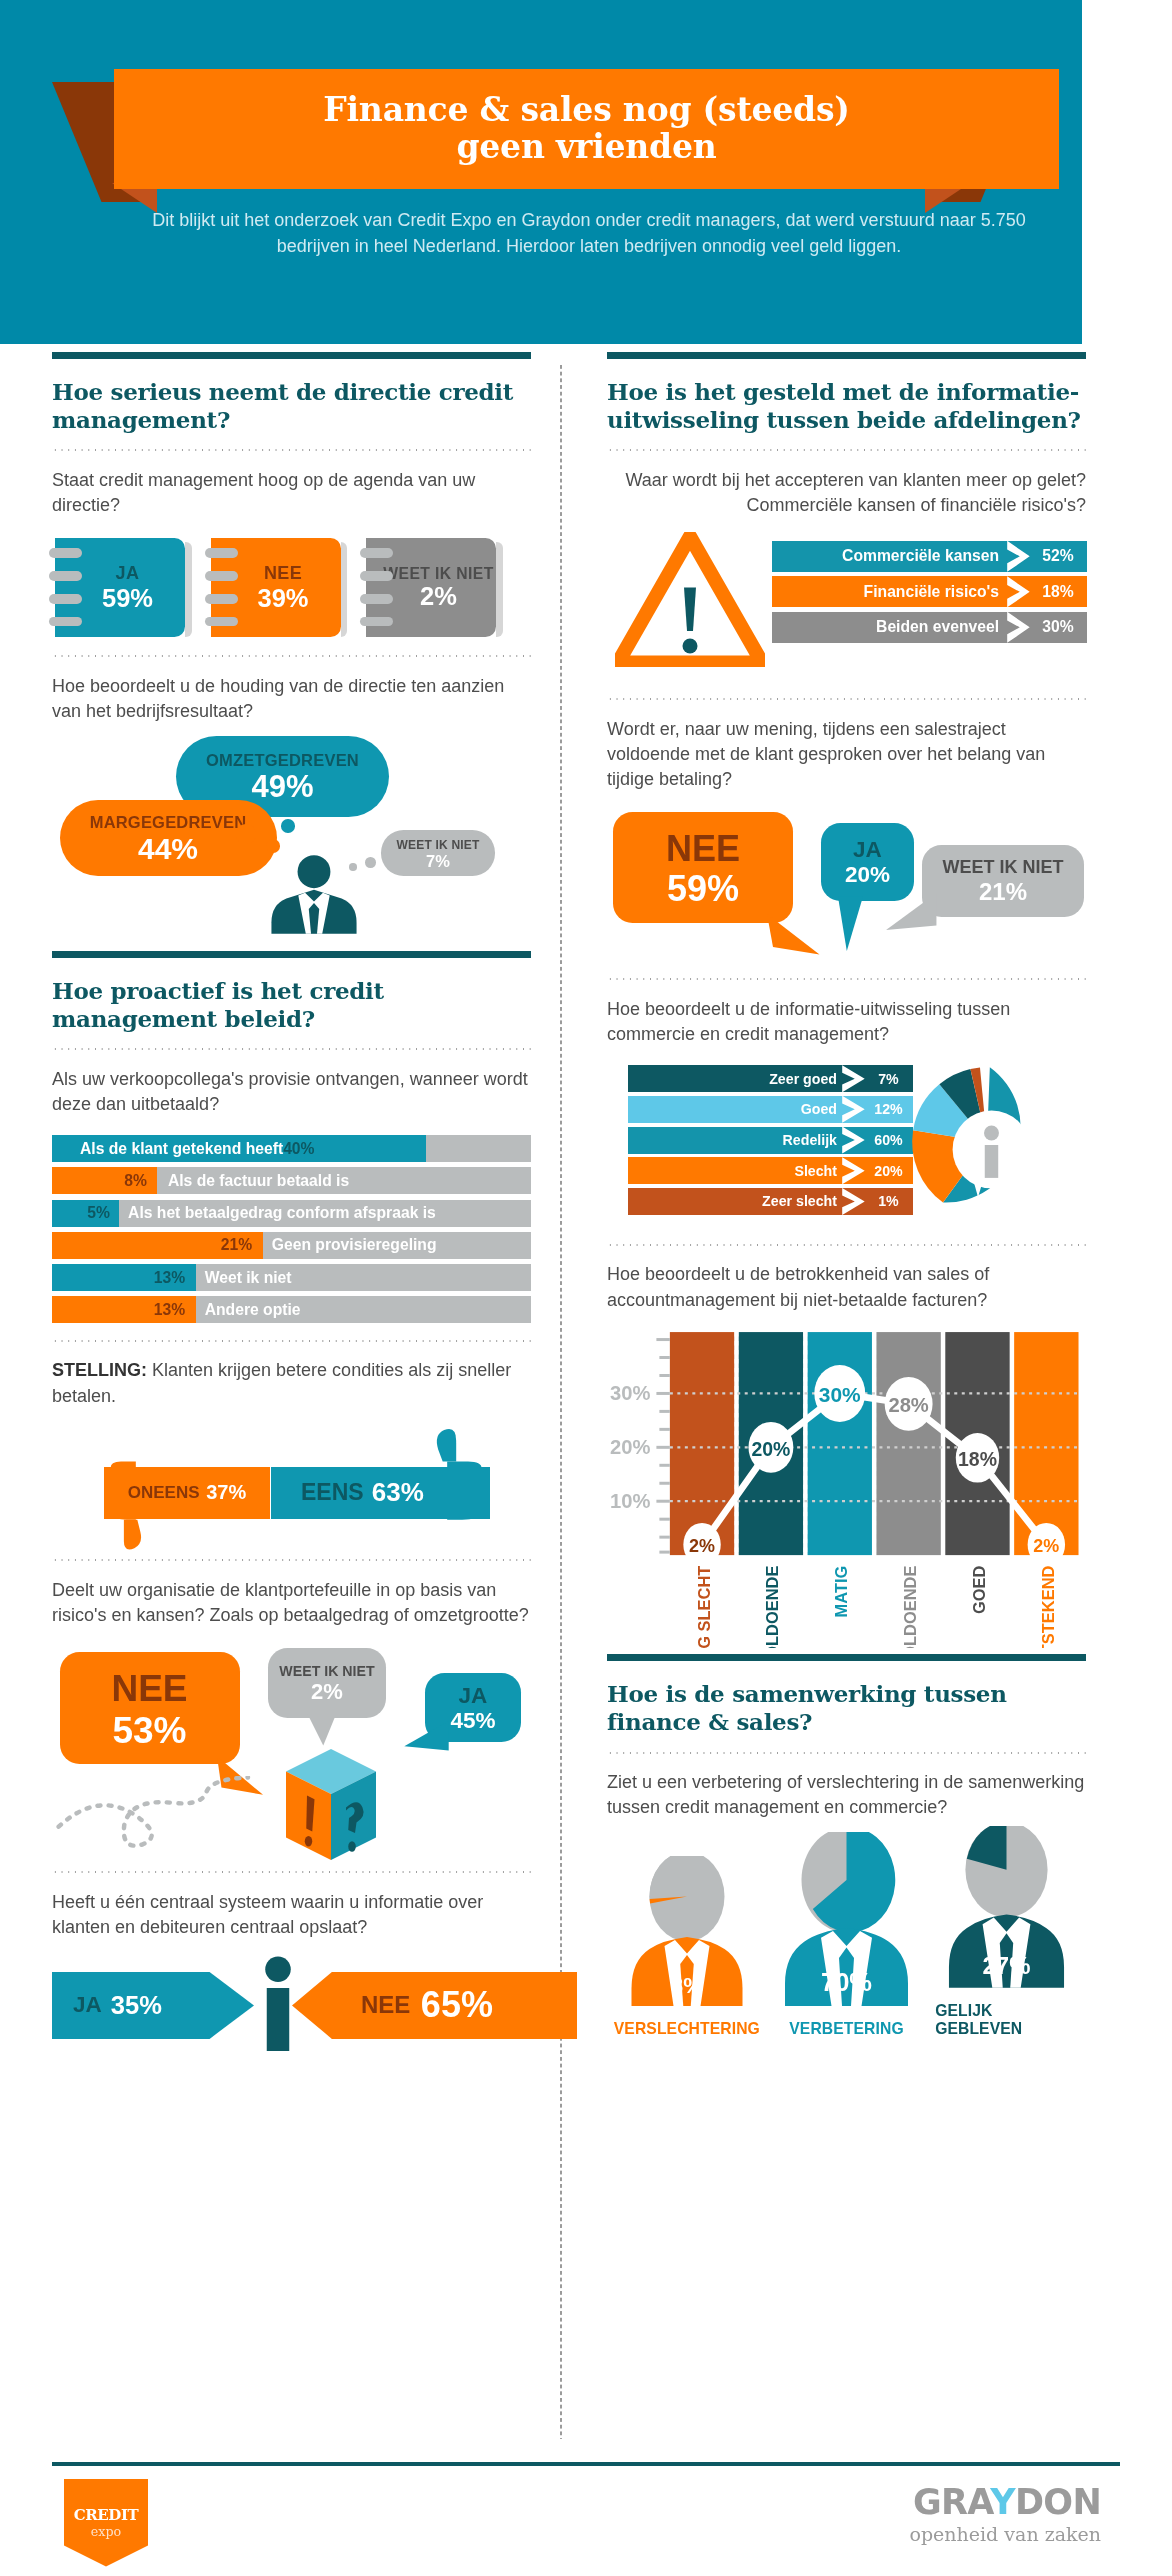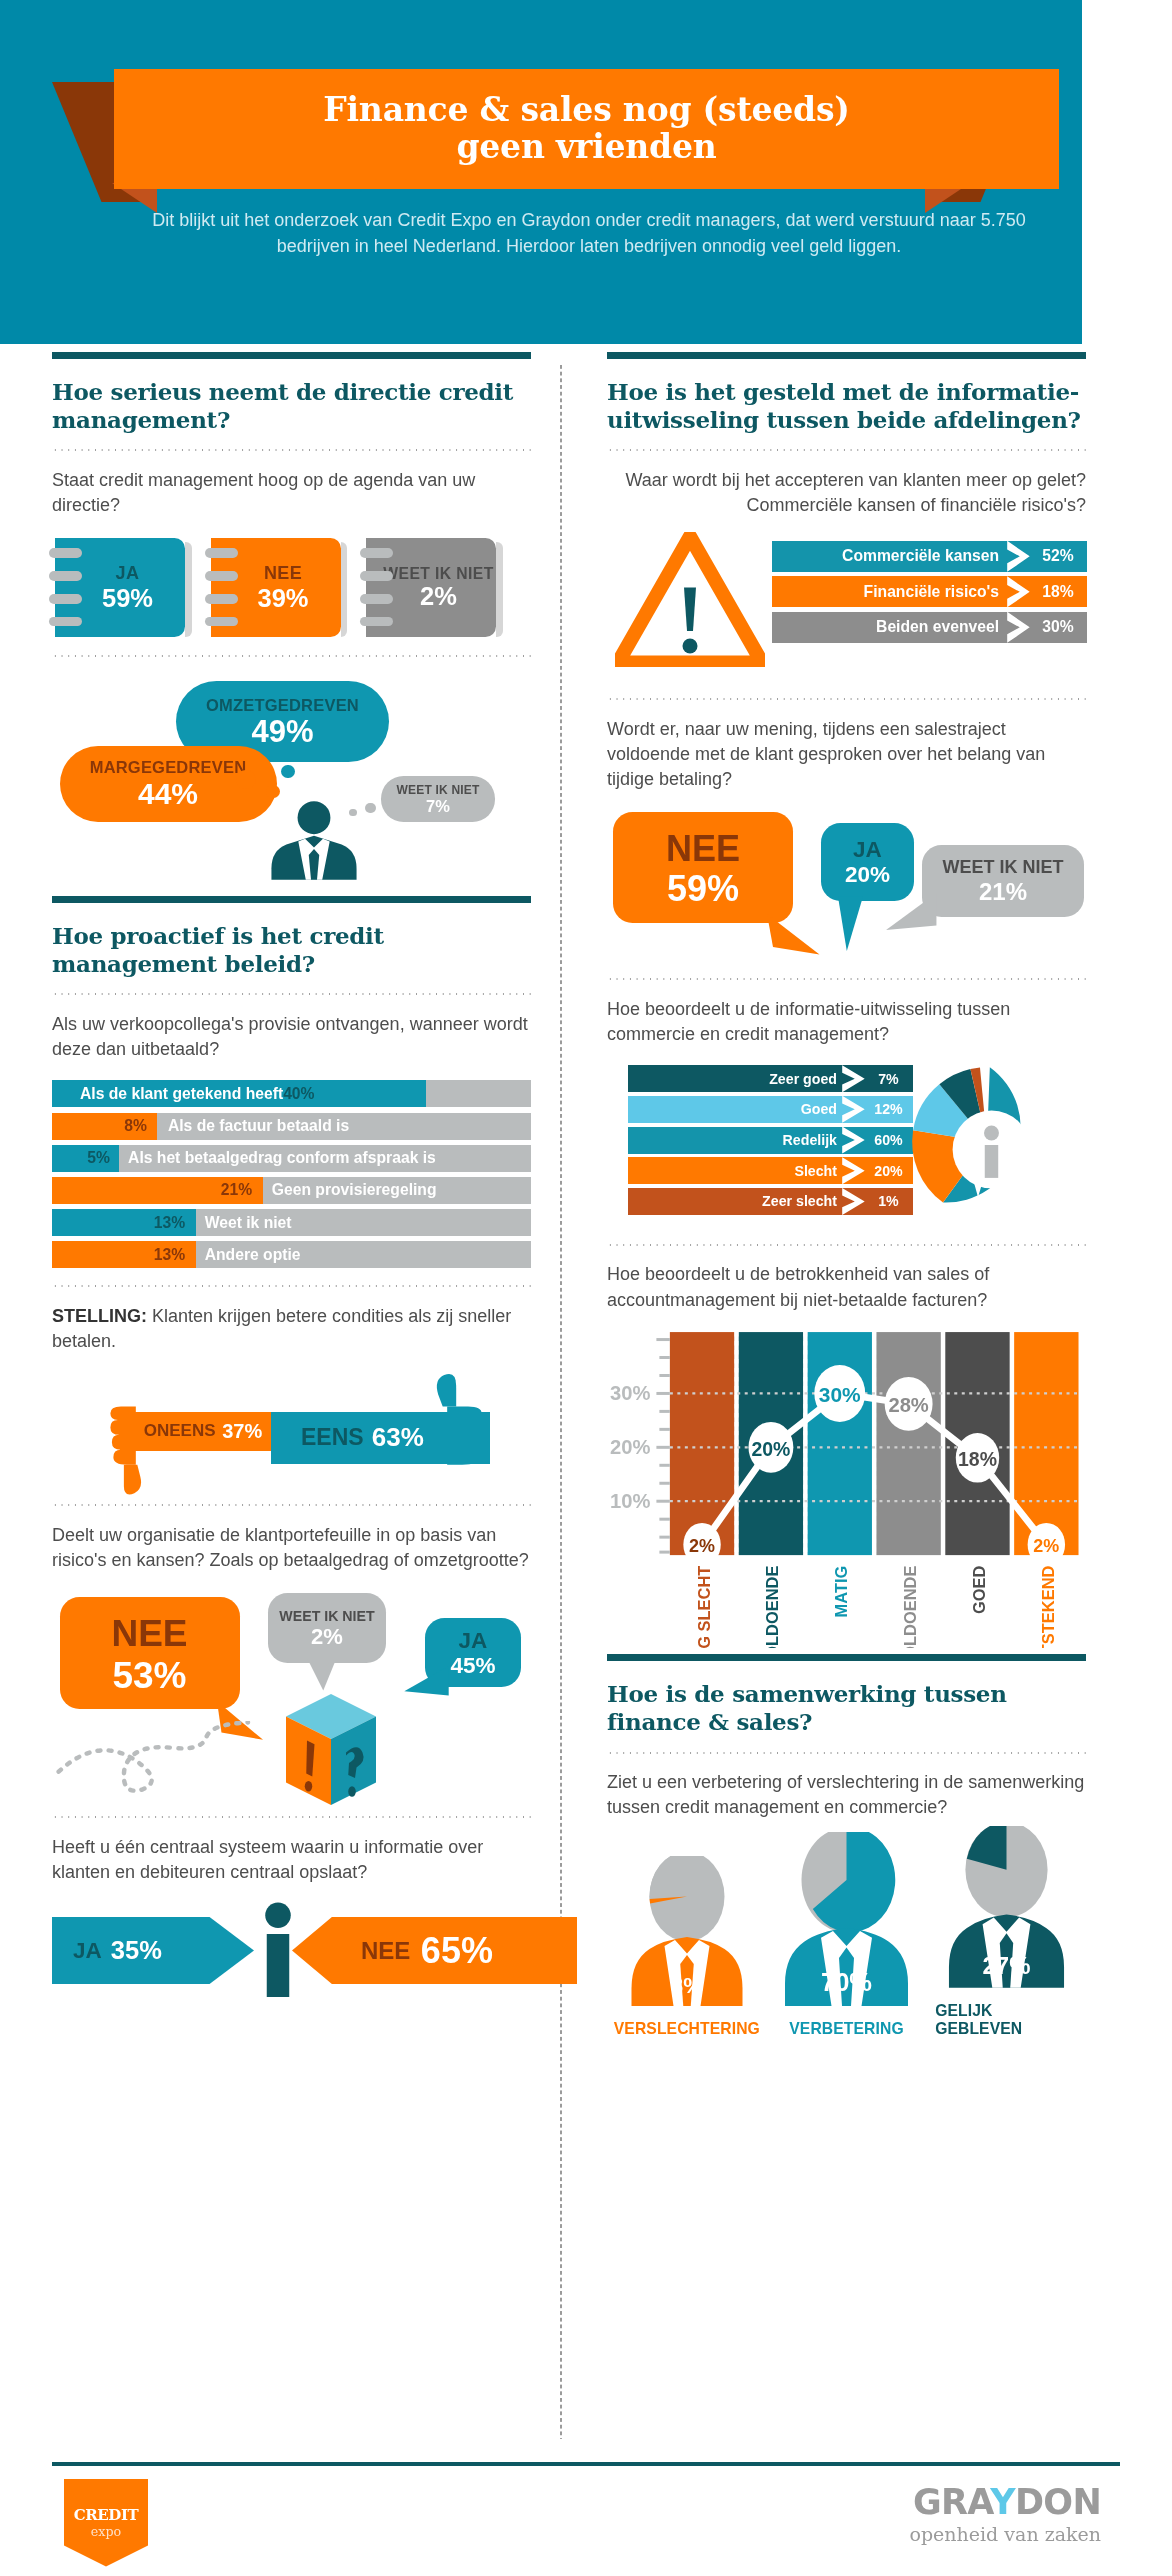--- a/index.html
+++ b/index.html
@@ -97,22 +97,22 @@
   .brow .inlbl { position:relative; z-index:3; color:#fff; font-weight:bold;
       font-size:15.7px; white-space:nowrap; }
   .brow .inpct { position:relative; z-index:3; font-weight:bold; font-size:15.7px; }
   .pct-teal { color:#0d5862; }
   .pct-orange { color:#8a3708; }
 
   
   .thumbs-wrap { position:relative; height:131px; margin-top:12px; }
   .stellen { font-size:18px; line-height:1.40; color:#4d4d4d; }
   .stellen b { color:#333; font-weight:bold; }
-  .bar-oneens { position:absolute; left:52px; top:46px; width:166px; height:39px;
-      background:#ff7900; display:flex; align-items:center; justify-content:center; gap:6.7px; z-index:4;margin-left:16px; }
+  .bar-oneens { position:absolute; left:52px; top:46px; width:166px; height:52px;
+      background:#ff7900; display:flex; align-items:center; justify-content:center; gap:6.7px; z-index:4; }
   .bar-eens { position:absolute; left:219px; top:46px; width:219px; height:52px;
       background:#0f97b0; display:flex; align-items:center; gap:8.2px; padding-left:30px; z-index:4; }
   .bar-oneens .k { color:#8a3708; font-weight:bold; font-size:17px; }
   .bar-oneens .n { color:#fff; font-weight:bold; font-size:20px; }
   .bar-eens .k { color:#0d5862; font-weight:bold; font-size:23px; }
   .bar-eens .n { color:#fff; font-weight:bold; font-size:26px; }
 
   
   .speech-wrap { position:relative; height:225px; margin-top:12px; }
   .sbub { position:absolute; border-radius:19.5px; display:flex; flex-direction:column;
@@ -240,20 +240,21 @@
             <div class="ring"></div>
             <div class="ring"></div>
             <div class="ring"></div>
         </div>
         <div class="lbl">WEET IK NIET</div>
         <div class="pct">2%</div>
       </div>
     </div>
 
     <div class="dotrule" style="margin-top:18px"></div>
+    <p class="q">Hoe beoordeelt u de houding van de directie ten aanzien van het bedrijfsresultaat?</p>
 
     <div class="thought-wrap">
       <div class="bub bub-omzet">
         <div class="t">OMZETGEDREVEN</div>
         <div class="v">49%</div>
       </div>
       <div class="bub bub-marge">
         <div class="t">MARGEGEDREVEN</div>
         <div class="v">44%</div>
       </div>

